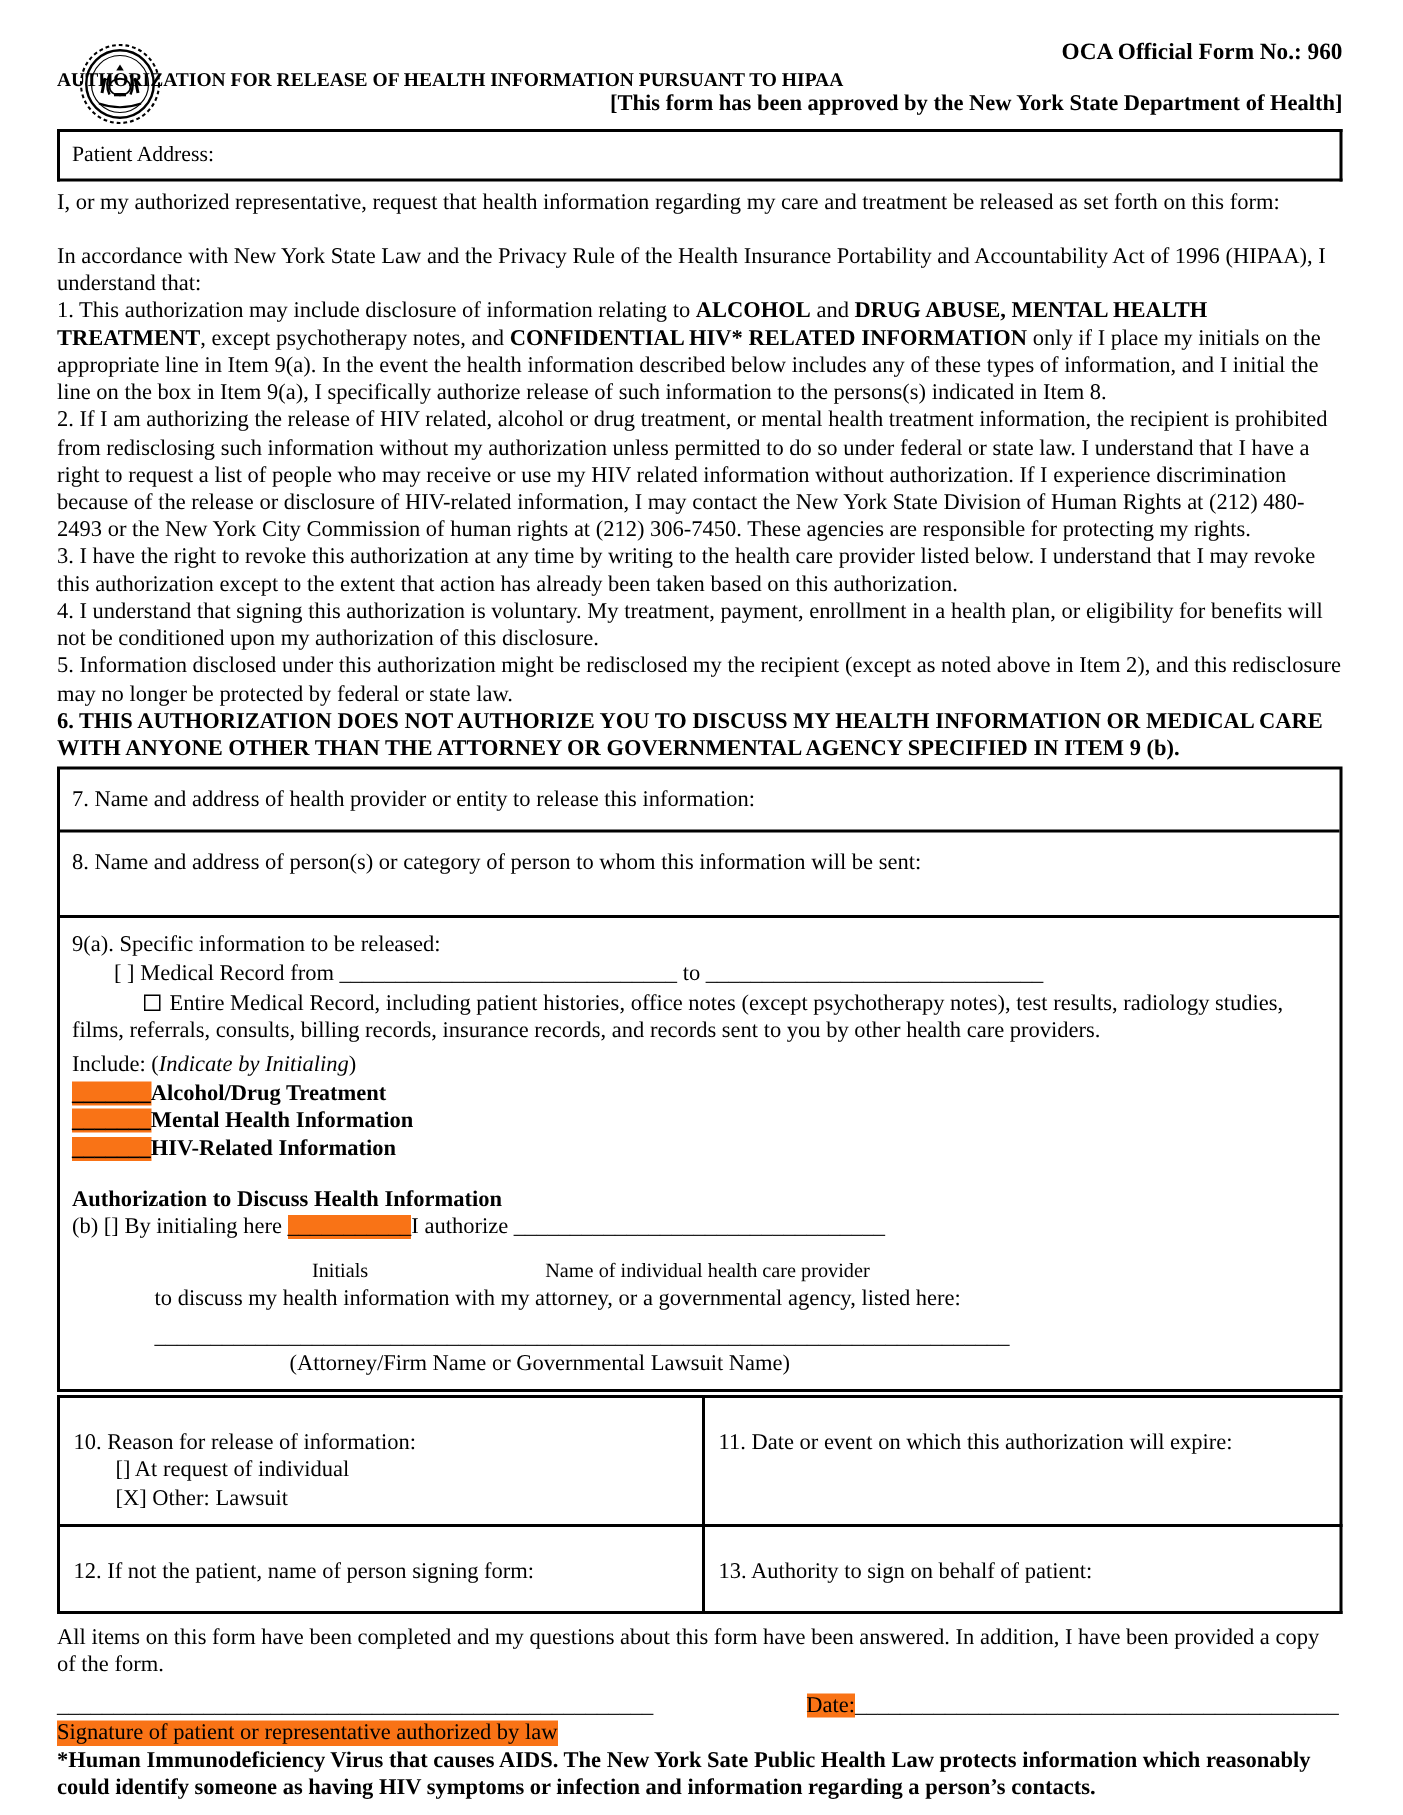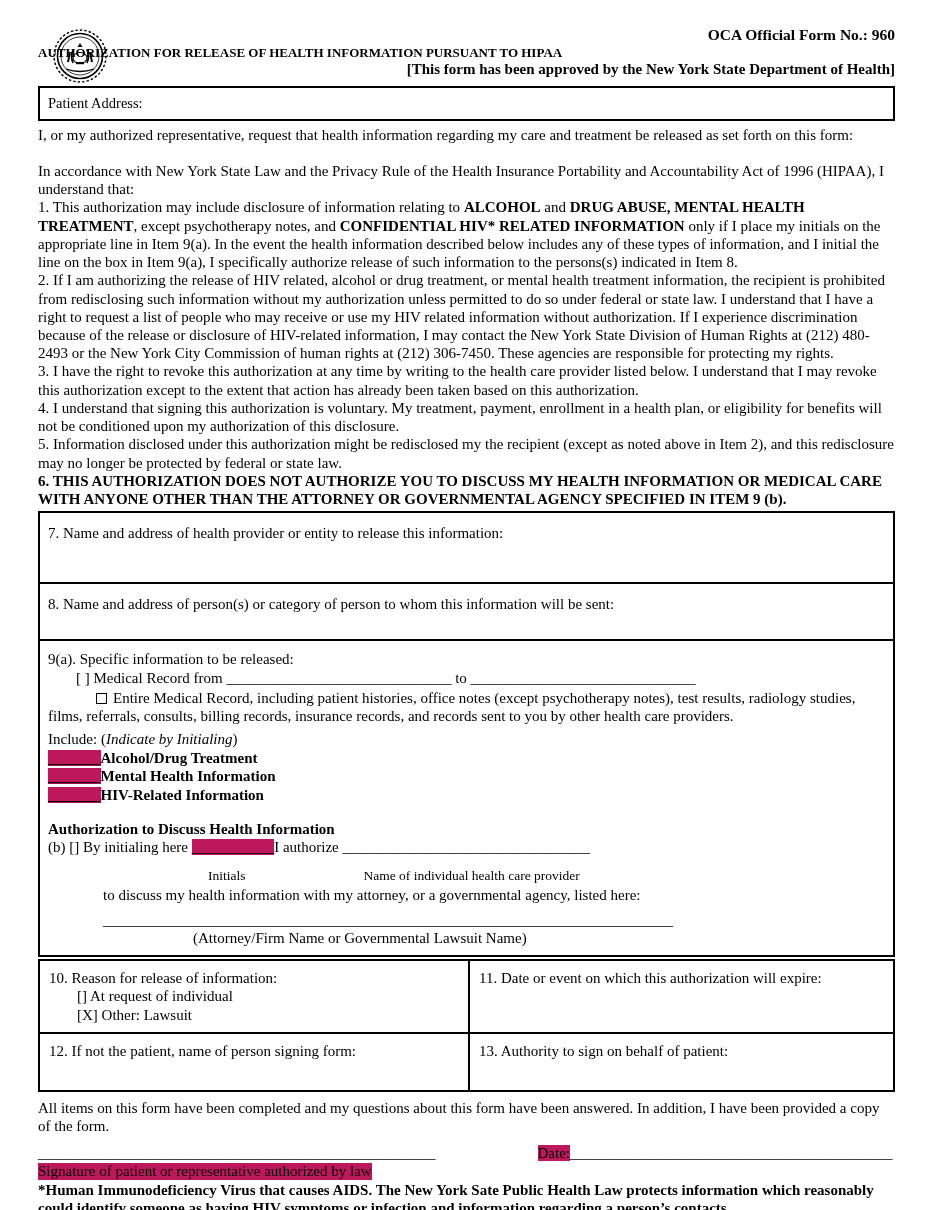--- a/index.html
+++ b/index.html
@@ -29,54 +29,54 @@
 
   
   .intro { margin-top: 5px; line-height: 1.2; }
   .terms { margin-top: 18px; }
   .terms p { line-height: 1.215; text-align: left; }
   .b { font-weight: bold; }
   .item6 { font-weight: bold; }
 
   
   .bigbox { border: 2px solid #000; margin-top: 3px; }
-  .cell7 { border-bottom: 2px solid #000; padding: 12px 8px 40px 8px; }
+  .cell7 { border-bottom: 2px solid #000; padding: 12px 8px 11px 8px; }
   .cell8 { border-bottom: 2px solid #000; padding: 12px 8px 26px 8px; }
   .cell9 { padding: 10px 8px 8px 8px; }
 
   .mr-line { padding-left: 28px; margin-top: 2px; }
   .entire-p { margin-top: 2px; text-indent: 48px; line-height: 1.22; }
   .cb {
     display: inline-block; width: 11px; height: 11px;
     border: 1.5px solid #000; vertical-align: -1px; margin-right: 6px;
   }
   .cb.yellow { background: #fae28c; border-color: #7a6a1e; }
   .u { letter-spacing: 0; white-space: nowrap; }
-  .hl { background: #be185d; text-align: right; }
+  .hl { background: #f97316; text-align: right; }
 
   .nine-cols { display: flex; margin-top: 4px; }
   .nine-left { width: 540px; padding-left: 50px; }
   .nine-right { width: 300px; }
   .other-line2 { padding-left: 70px; margin-top: 1px; }
   .include-label { line-height: 1.25; }
   .init-row { font-weight: bold; line-height: 1.25; }
 
   .auth-discuss { margin-top: 16px; }
   .auth-head { font-weight: bold; }
   .b-line { margin-top: 1px; }
   .sublabels { display: flex; font-size: 13.5px; margin-top: 12px; }
   .sub-initials { margin-left: 160px; }
   .sub-provider { margin-left: 118px; }
   .discuss-line { padding-left: 55px; margin-top: 3px; }
   .atty-line { padding-left: 55px; margin-top: 8px; }
   .atty-caption { padding-left: 145px; margin-top: 1px; }
 
   
   .t1013 { border: 2px solid #000; border-collapse: collapse; width: 100%; margin-top: 2px; }
-  .t1013 td { border: 2px solid #000; vertical-align: top; padding: 9px 6px 6px 9px; }
+  .t1013 td { border: 2px solid #000; vertical-align: top; padding: 22px 6px 6px 9px; }
   .t1013 .c-left { width: 430px; }
   .t1013 .row1 td { height: 70px; }
   .t1013 .row2 td { height: 58px; }
   .opt { padding-left: 28px; line-height: 1.3; }
 
   
   .completion { margin-top: 7px; line-height: 1.2; }
   .sigrow { margin-top: 10px; white-space: nowrap; }
   .sig-blank { margin-right: 102px; }
   .sig-caption { margin-top: 1px; display: inline-block; }

